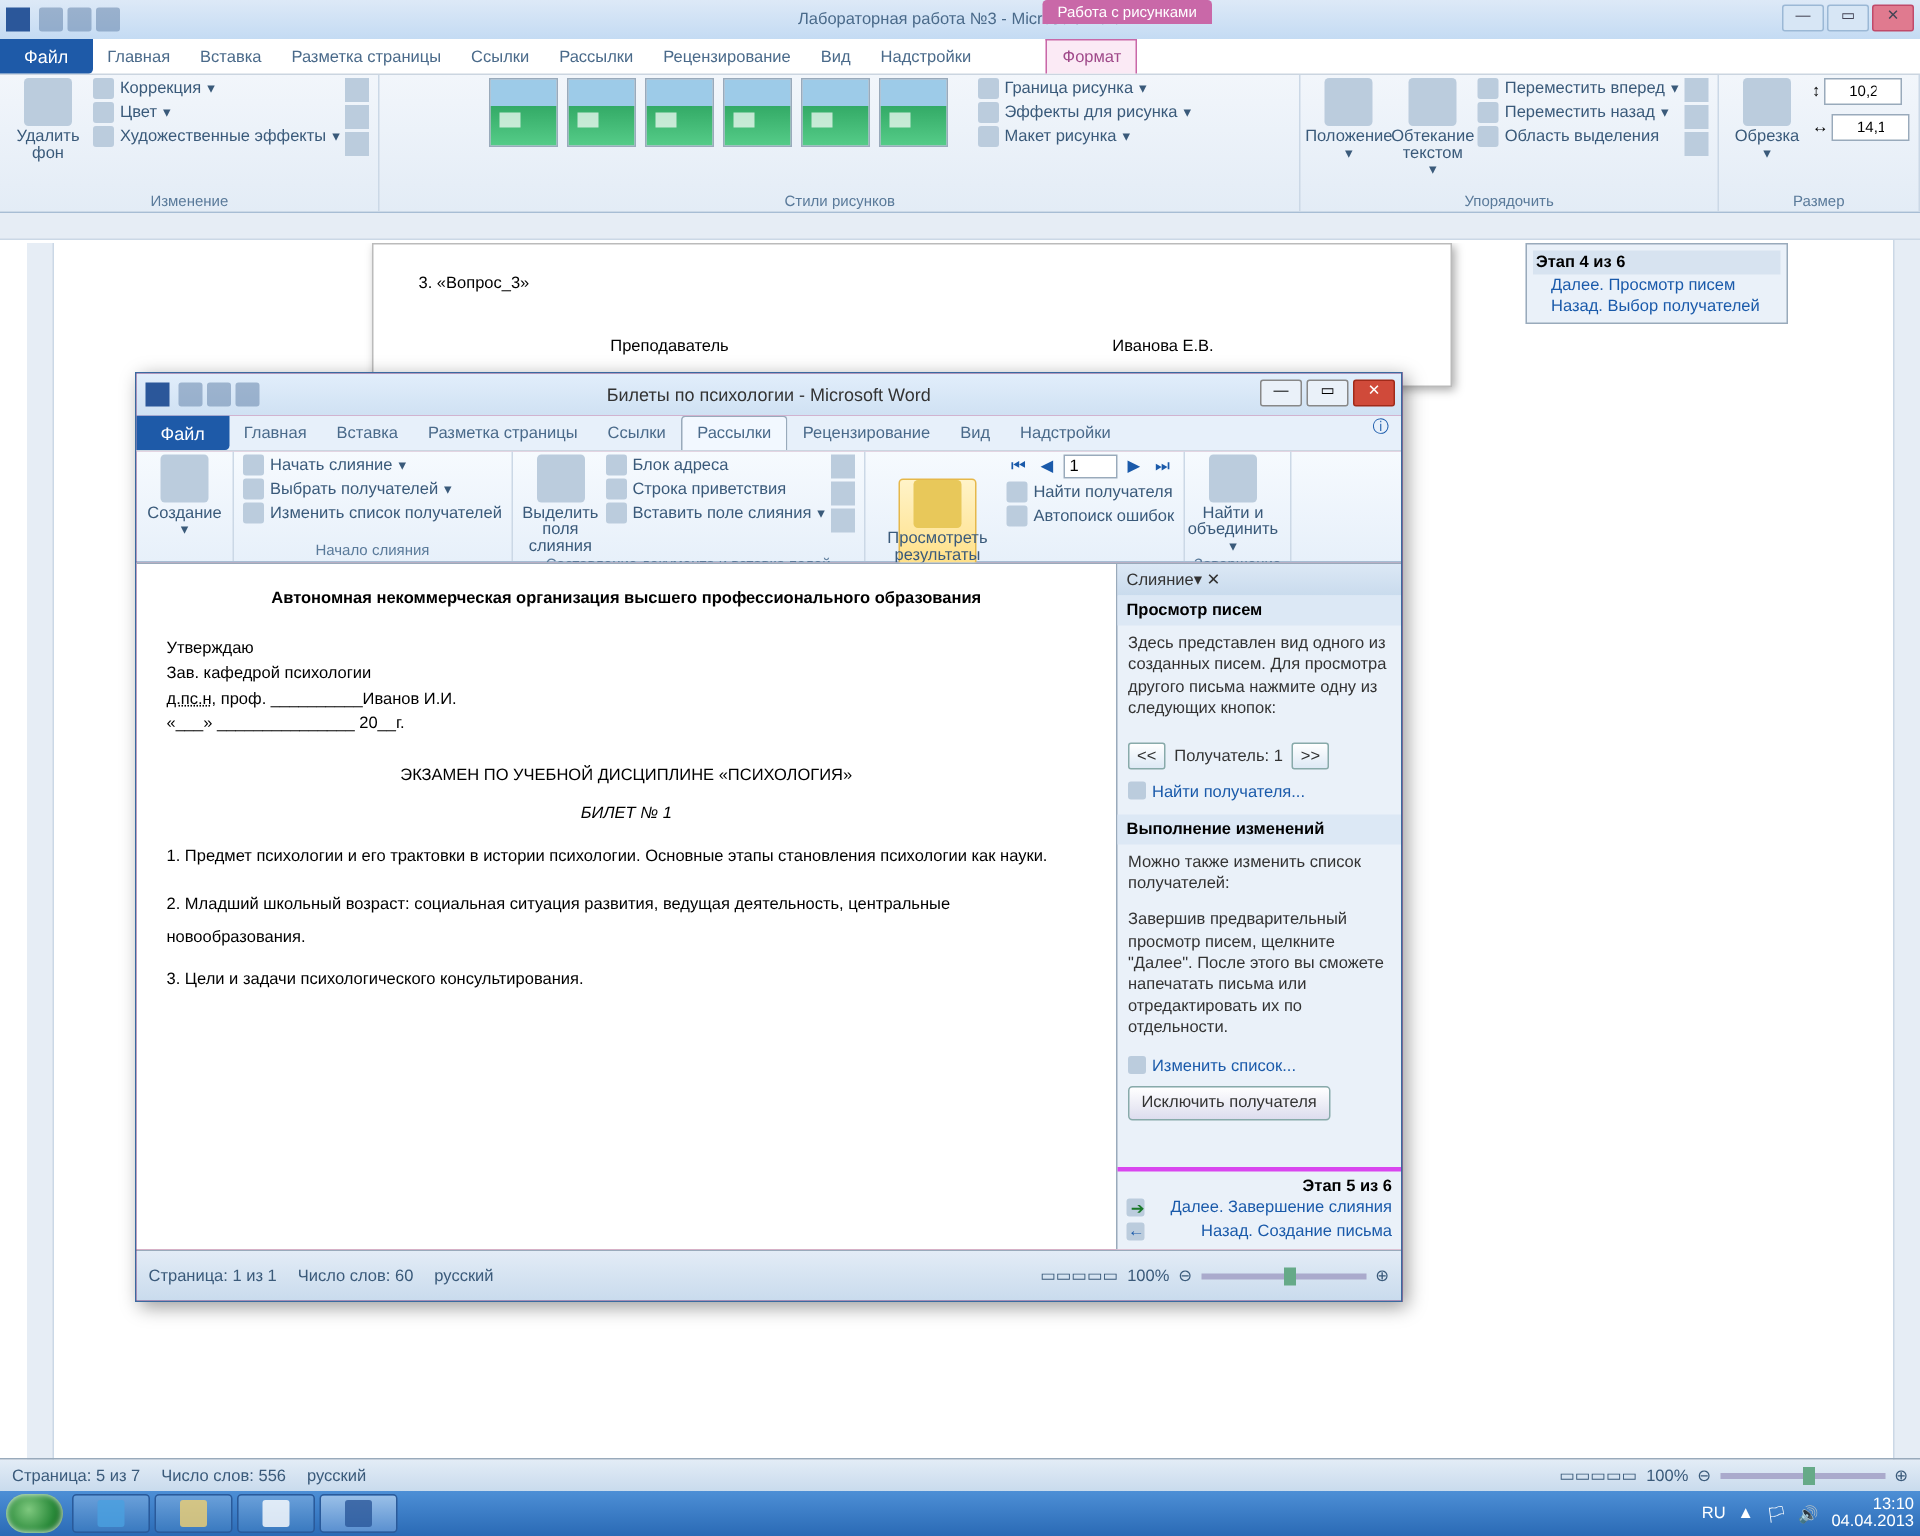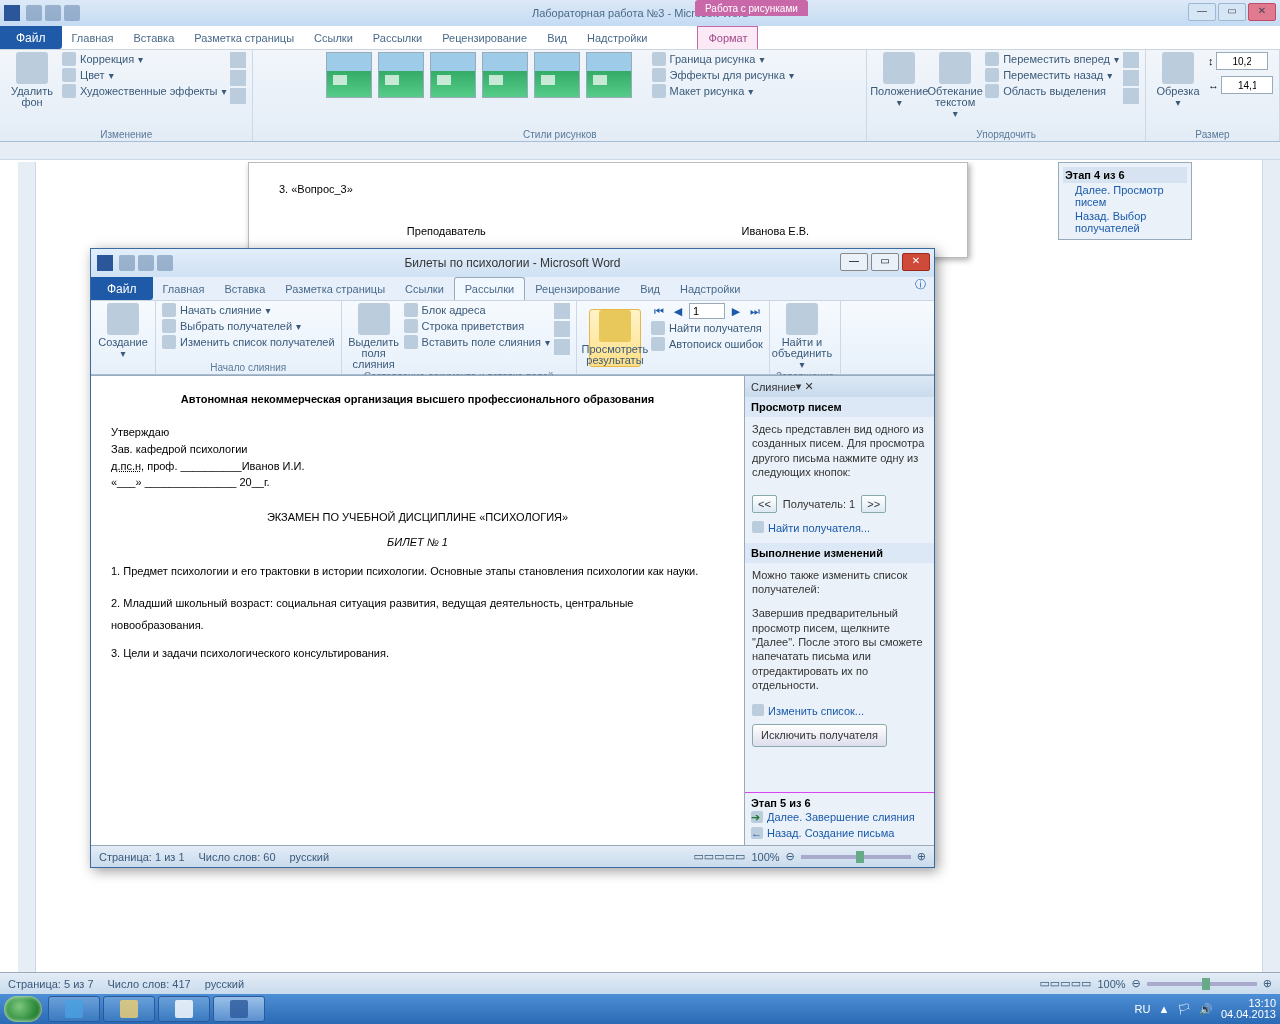--- a/index.html
+++ b/index.html
@@ -32,42 +32,42 @@
 .thumbs { display:flex; gap:6px; }
 .thumb { width:46px; height:46px; border:1px solid #9ab; background:linear-gradient(#9dcbe8 40%,#3a6 40%,#5c8 100%); position:relative; }
 .thumb::after{content:"";position:absolute;left:6px;top:22px;width:14px;height:10px;background:#fff;opacity:.7;}
 .spin { display:flex; align-items:center; gap:2px; }
 .spin input { width:52px; height:18px; border:1px solid #9ab; padding:0 16px; font-size:10px; }
 
 .ruler-h { height:18px; background:#e6edf5; border-bottom:1px solid #cbd8e6; position:relative; font-size:8px; color:#667; overflow:hidden;}
 .ruler-v { width:18px; background:#e6edf5; border-right:1px solid #cbd8e6; float:left; height:100%; }
 .doc-area { position:absolute; left:18px; right:18px; top:162px; bottom:22px; background:#fff; overflow:hidden; }
 .page-outer { position:absolute; left:230px; top:0; width:720px; background:#fff; border:1px solid #bbb; box-shadow:2px 2px 6px #aaa; padding:20px 30px; font-family:"Times New Roman",serif; font-size:12px; color:#000;}
-.merge-pane { position:absolute; right:70px; top:0; width:134px; border:1px solid #9ab; background:#eaf1f9; font-size:9px; padding:4px;}
+.merge-pane { position:absolute; right:70px; top:0; width:175px; border:1px solid #9ab; background:#eaf1f9; font-size:9px; padding:4px;}
 .mp-title{background:#d7e3f0;font-weight:bold;padding:2px;}
 .mp-link{color:#1a5aaa;padding:1px 0 1px 12px;}
 
 .statusbar { position:absolute; left:0; right:0; bottom:30px; height:22px; background:linear-gradient(#e3ecf6,#c9dbed); border-top:1px solid #9ab; display:flex; align-items:center; padding:0 8px; font-size:10px; color:#3a5a7a; gap:14px; }
 .statusbar .right { margin-left:auto; display:flex; align-items:center; gap:6px; }
 .zoom-track { width:110px; height:4px; background:#aac; position:relative; }
 .zoom-track::after{content:"";position:absolute;left:50%;top:-4px;width:8px;height:12px;background:#6a8;}
 
 
 .inner-win { position:absolute; left:90px; top:248px; width:845px; height:620px; background:#be185d; border:1px solid #3a6aa0; box-shadow:3px 3px 12px rgba(0,0,0,.4); display:flex; flex-direction:column; }
 .iw-title { height:28px; background:linear-gradient(#e2eefb,#cfe1f3); display:flex; align-items:center; padding:0 6px; position:relative; }
 .iw-title .app-icon{width:16px;height:16px;background:#2b579a;margin-right:6px;}
 .iw-title .doc-title{position:absolute;left:50%;transform:translateX(-50%);color:#333;font-size:12px;}
 .iw-controls{position:absolute;right:4px;top:4px;display:flex;gap:3px;}
 .iw-btn{width:28px;height:18px;border:1px solid #888;border-radius:2px;text-align:center;line-height:14px;font-size:10px;background:#eaf1f9;}
 .iw-btn.close{background:#d04a3a;border-color:#a02a1a;color:#fff;}
 
 .inner-win .menu-row { background:#e7f0fa; }
 .inner-win .tab.active { background:#f2f8ff; border:1px solid #9ab; border-bottom:none; border-radius:3px 3px 0 0; }
 .inner-win .ribbon { height:74px; background:linear-gradient(#f6fafe,#e7f0fa); }
-.ribbon .highlight { background:linear-gradient(#fff3c8,#ffe088); border:1px solid #e6b84a; border-radius:3px; margin:6px; }
+.ribbon .highlight { background:linear-gradient(#fff3c8,#ffe088); border:1px solid #e6b84a; border-radius:3px; margin:16px; }
 .nav-box{display:flex;align-items:center;gap:3px;}
 .nav-box .nb{width:16px;height:16px;color:#1a5aaa;text-align:center;line-height:16px;font-size:11px;}
 .nav-box input{width:36px;height:16px;border:1px solid #9ab;text-align:left;padding:0 3px;}
 
 .iw-body { flex:1; display:flex; background:#fff; border-top:1px solid #9ab; overflow:hidden; position:relative;}
 .iw-doc { flex:1; overflow:auto; padding:16px 20px; font-family:"Times New Roman",serif; font-size:15px; color:#000; line-height:1.35;}
 .iw-doc .head-center{text-align:center;font-weight:bold;margin-bottom:18px;}
 .underline{text-decoration:underline dotted;}
 .iw-doc p{margin:0 0 10px;}
 .iw-doc .spaced{margin-top:20px;}
@@ -75,26 +75,26 @@
 .task-pane { width:190px; border-left:1px solid #9ab; background:#eaf1f9; display:flex; flex-direction:column; font-size:10px;}
 .tp-title{background:linear-gradient(#dce8f5,#c9dbed);padding:4px 6px;display:flex;justify-content:flex-start;align-items:center;color:#333;}
 .tp-title .x{cursor:default;}
 .tp-sec-h{font-weight:bold;padding:4px 6px;background:#dce8f5;}
 .tp-body{padding:5px 7px;color:#333;line-height:1.3;}
 .tp-nav{display:flex;align-items:center;gap:6px;margin:6px 0;}
 .tp-navbtn{border:1px solid #8aa;background:linear-gradient(#fff,#dde9f5);padding:1px 5px;border-radius:2px;}
 .tp-link{color:#1a5aaa;padding:2px 0 2px 16px;position:relative;}
 .tp-link::before{content:"";position:absolute;left:0;top:2px;width:12px;height:12px;background:#bcd;border-radius:2px;}
 .tp-btn{border:1px solid #8aa;background:linear-gradient(#fff,#dde);padding:3px 8px;border-radius:3px;display:inline-block;margin:4px 0;}
-.tp-footer{margin-top:auto;border-top:1px solid #d946ef;padding:4px 6px;}
+.tp-footer{margin-top:auto;border-top:3px solid #d946ef;padding:4px 6px;text-align:right;}
 .tp-step{font-weight:bold;}
 .tp-arrow::before{content:"➔ ";color:#1a7a2a;}
 .tp-arrow.back::before{content:"← ";color:#1a5aaa;}
 
-.iw-status { height:22px; background:linear-gradient(#e3ecf6,#c9dbed); border-top:1px solid #9ab; display:flex; align-items:center; padding:0 8px; font-size:10px; color:#3a5a7a; gap:14px;}
+.iw-status { height:34px; background:linear-gradient(#e3ecf6,#c9dbed); border-top:1px solid #9ab; display:flex; align-items:center; padding:0 8px; font-size:10px; color:#3a5a7a; gap:14px;}
 .iw-status .right{margin-left:auto;display:flex;align-items:center;gap:6px;}
 
 
 .taskbar { position:absolute; left:0; right:0; bottom:0; height:30px; background:linear-gradient(#4d8fd6,#2a6ab5); display:flex; align-items:center; padding:0 4px; }
 .start { width:38px; height:26px; border-radius:14px; background:radial-gradient(circle at 40% 40%,#7ec87e,#2a8a3a 60%,#155a1a); margin-right:6px; box-shadow:inset 0 0 4px #fff; }
 .tb-app { width:52px; height:26px; background:linear-gradient(#6aa0da,#3a7ac0); border:1px solid #2a5a9a; border-radius:3px; margin-right:3px; display:flex; align-items:center; justify-content:center; }
 .tb-app .ic{width:18px;height:18px;background:#fff;opacity:.8;border-radius:2px;}
 .tray { margin-left:auto; display:flex; align-items:center; gap:8px; color:#fff; font-size:10px; }
 .tray .clock{text-align:right;line-height:11px;}
 
@@ -220,21 +220,21 @@
   </div>
   <div class="merge-pane">
     <div class="mp-title">Этап 4 из 6</div>
     <div class="mp-link">Далее. Просмотр писем</div>
     <div class="mp-link">Назад. Выбор получателей</div>
   </div>
 </div>
 
 <div class="statusbar">
   <span>Страница: 5 из 7</span>
-  <span>Число слов: 417</span>
+  <span>Число слов: 556</span>
   <span>русский</span>
   <div class="right">
     <span>▭▭▭▭▭</span>
     <span>100%</span>
     <span>⊖</span>
     <div class="zoom-track"></div>
     <span>⊕</span>
   </div>
 </div>
 

